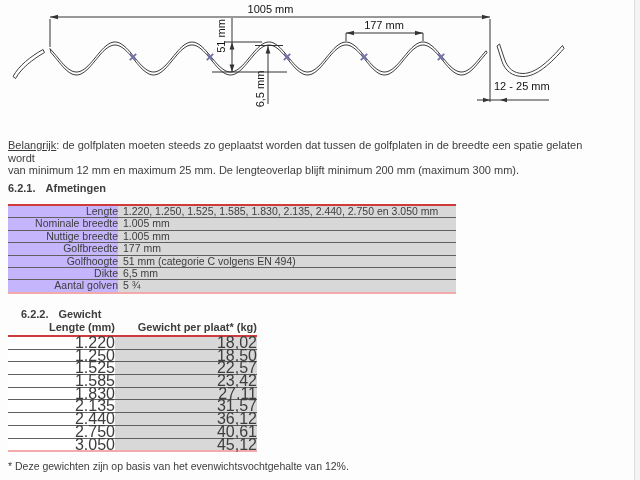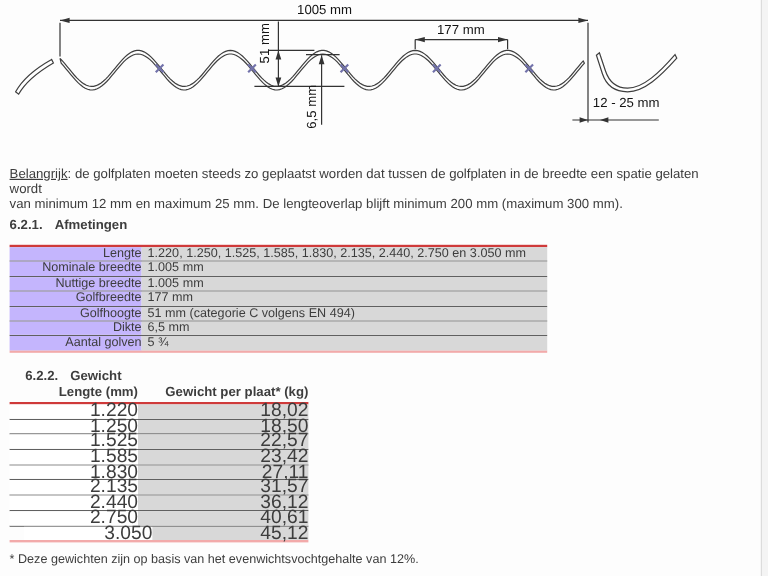--- a/index.html
+++ b/index.html
@@ -36,21 +36,21 @@
   .t1-value{flex:1;padding-left:5px;box-sizing:border-box;background:var(--cell-gray);}
 
   
   .weight-table{position:absolute;left:8px;top:320px;width:249px;text-align:right;}
   .wt-header{display:flex;font-size:11px;font-weight:bold;height:15px;line-height:15px;
              border-bottom:2px solid var(--accent-red);}
   .wt-col1{width:107px;padding-left:6px;box-sizing:border-box;}
   .wt-col2{flex:1;padding-left:5px;box-sizing:border-box;}
   .wt-body{border-bottom:2px solid var(--accent-pink);}
   .t2-row{display:flex;height:11.7px;border-bottom:1px solid var(--row-line);font-size:16px;line-height:11.7px;}
-  .t2-row:last-child{border-bottom:none;margin-left:12px;}
+  .t2-row:last-child{border-bottom:none;}
   .t2-length{width:107px;padding-left:6px;box-sizing:border-box;background:#fff;}
   .t2-weight{flex:1;padding-left:5px;box-sizing:border-box;background:var(--cell-gray);}
 
   .footnote{position:absolute;left:8px;top:460px;font-size:10.5px;}
 </style>
 </head>
 <body>
 
 <div class="page-edge-fill"></div>
 <div class="page-edge"></div>

